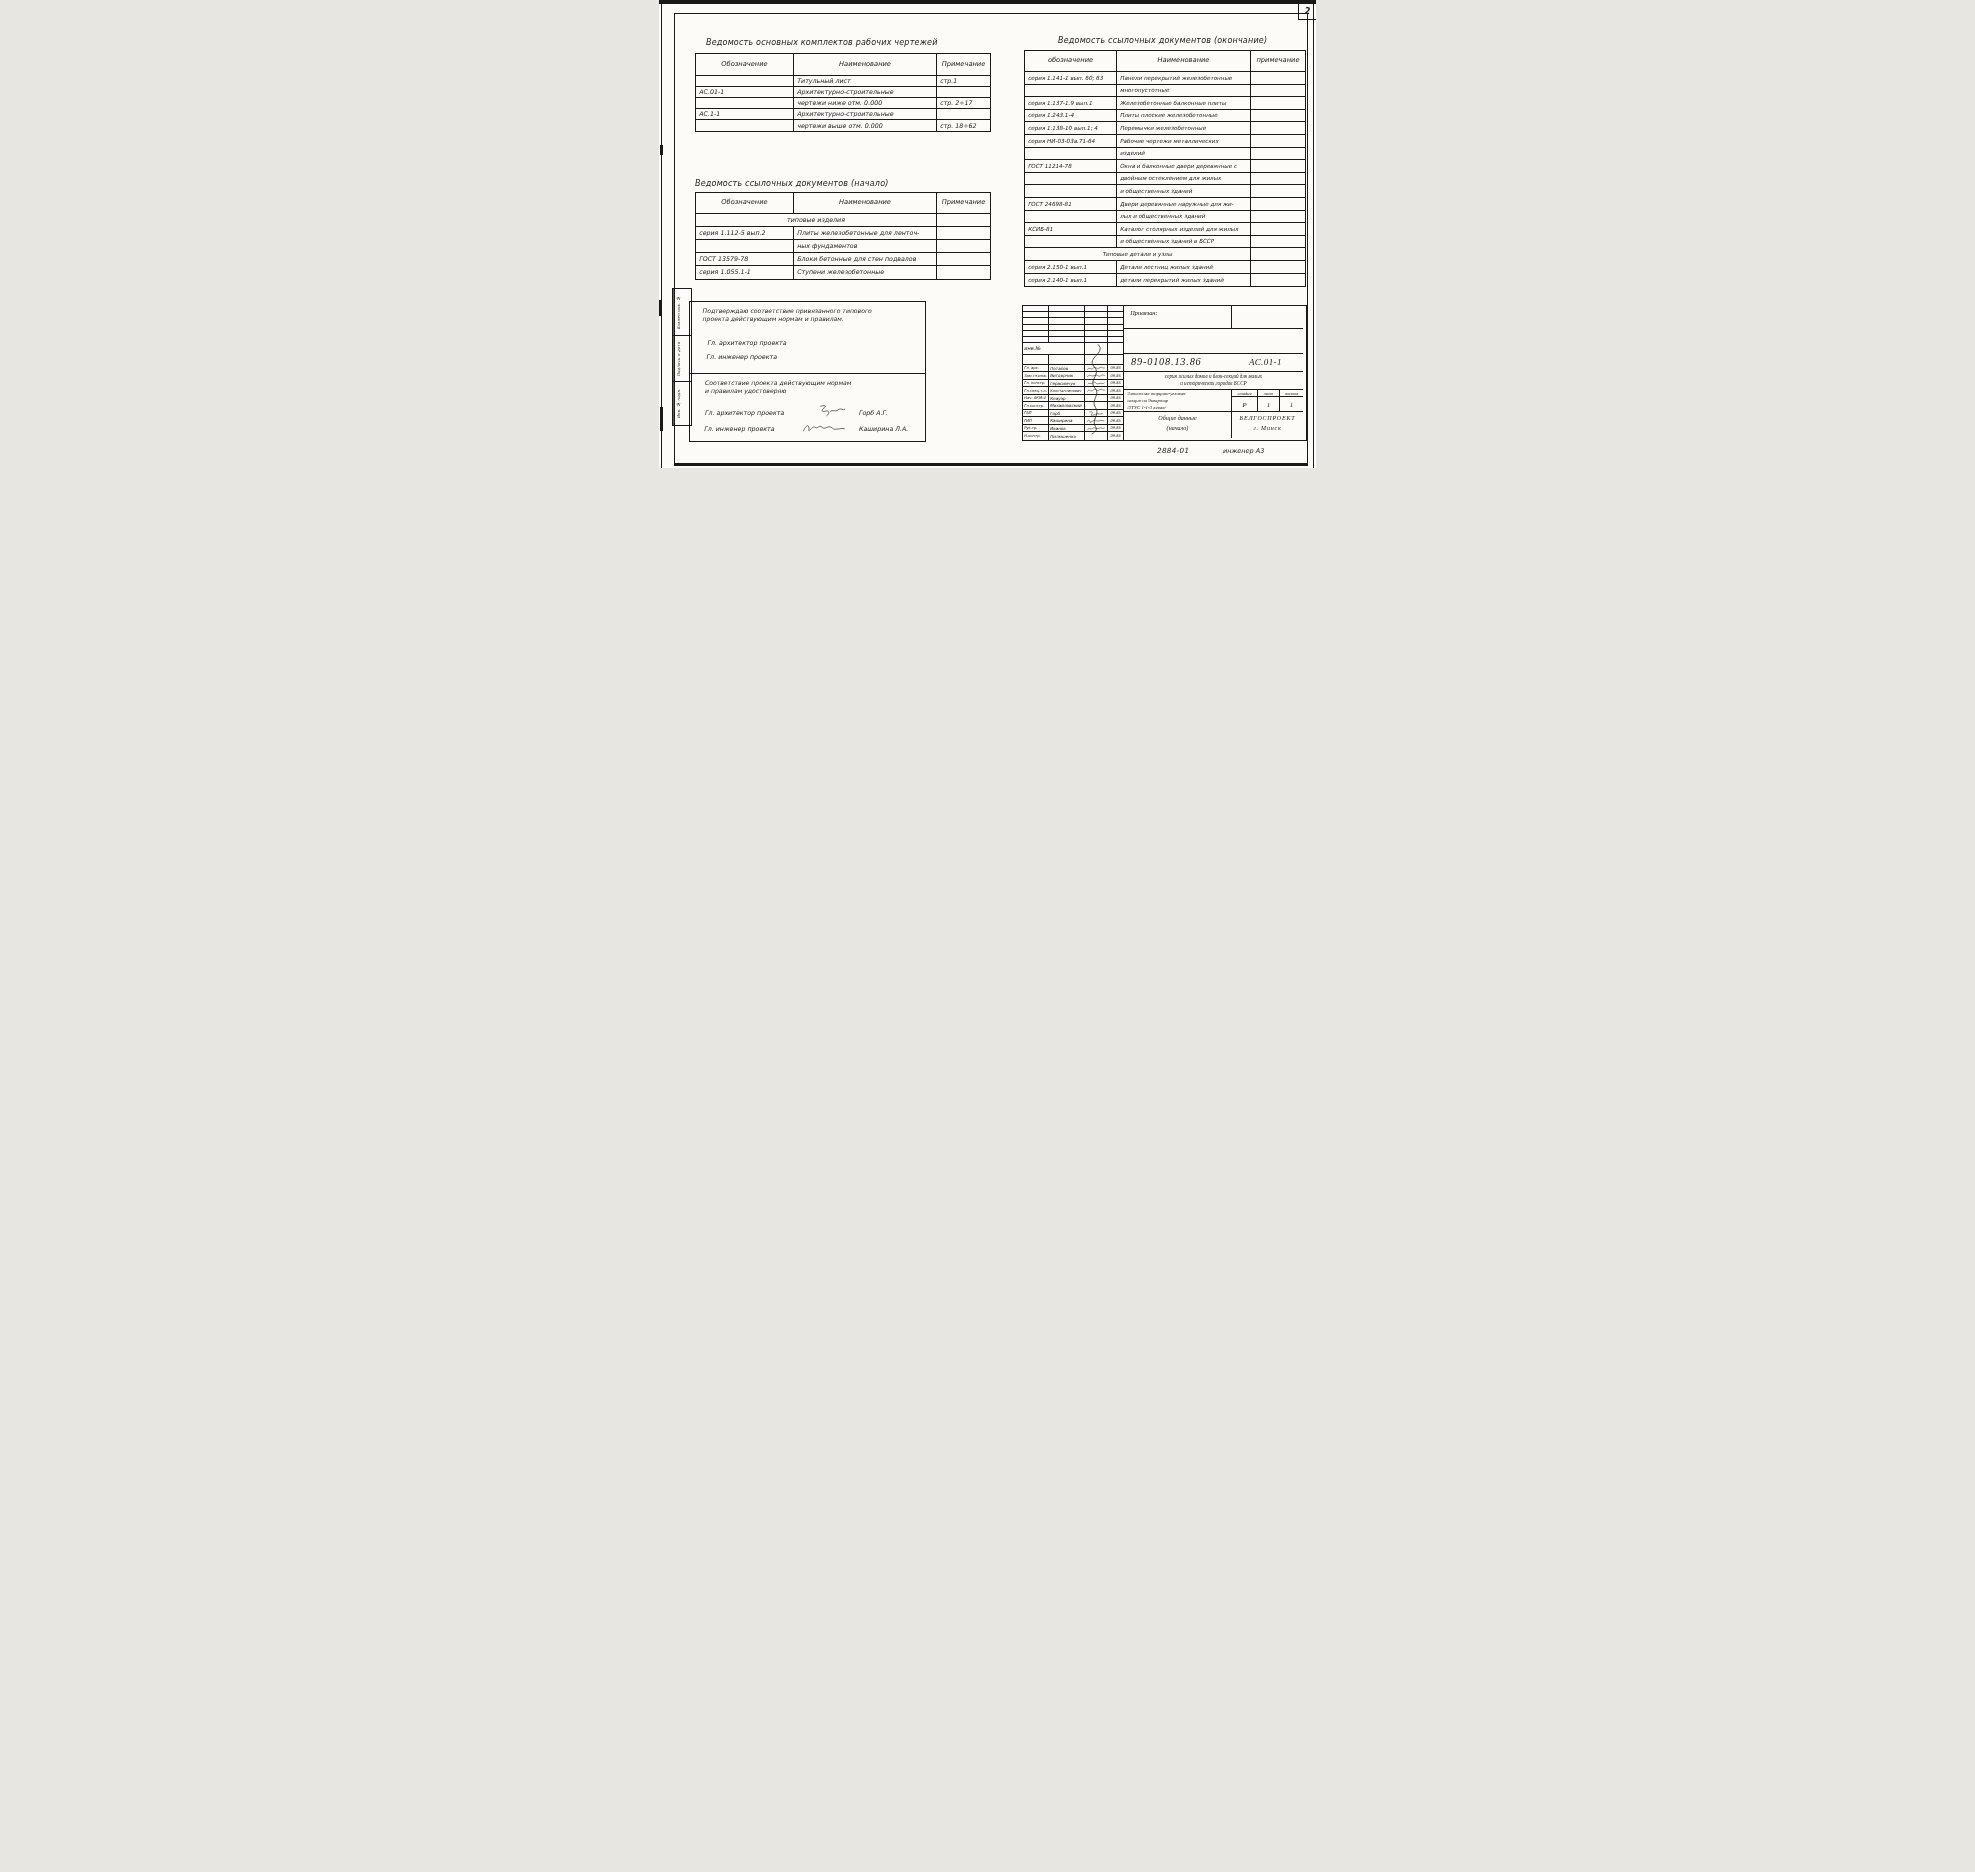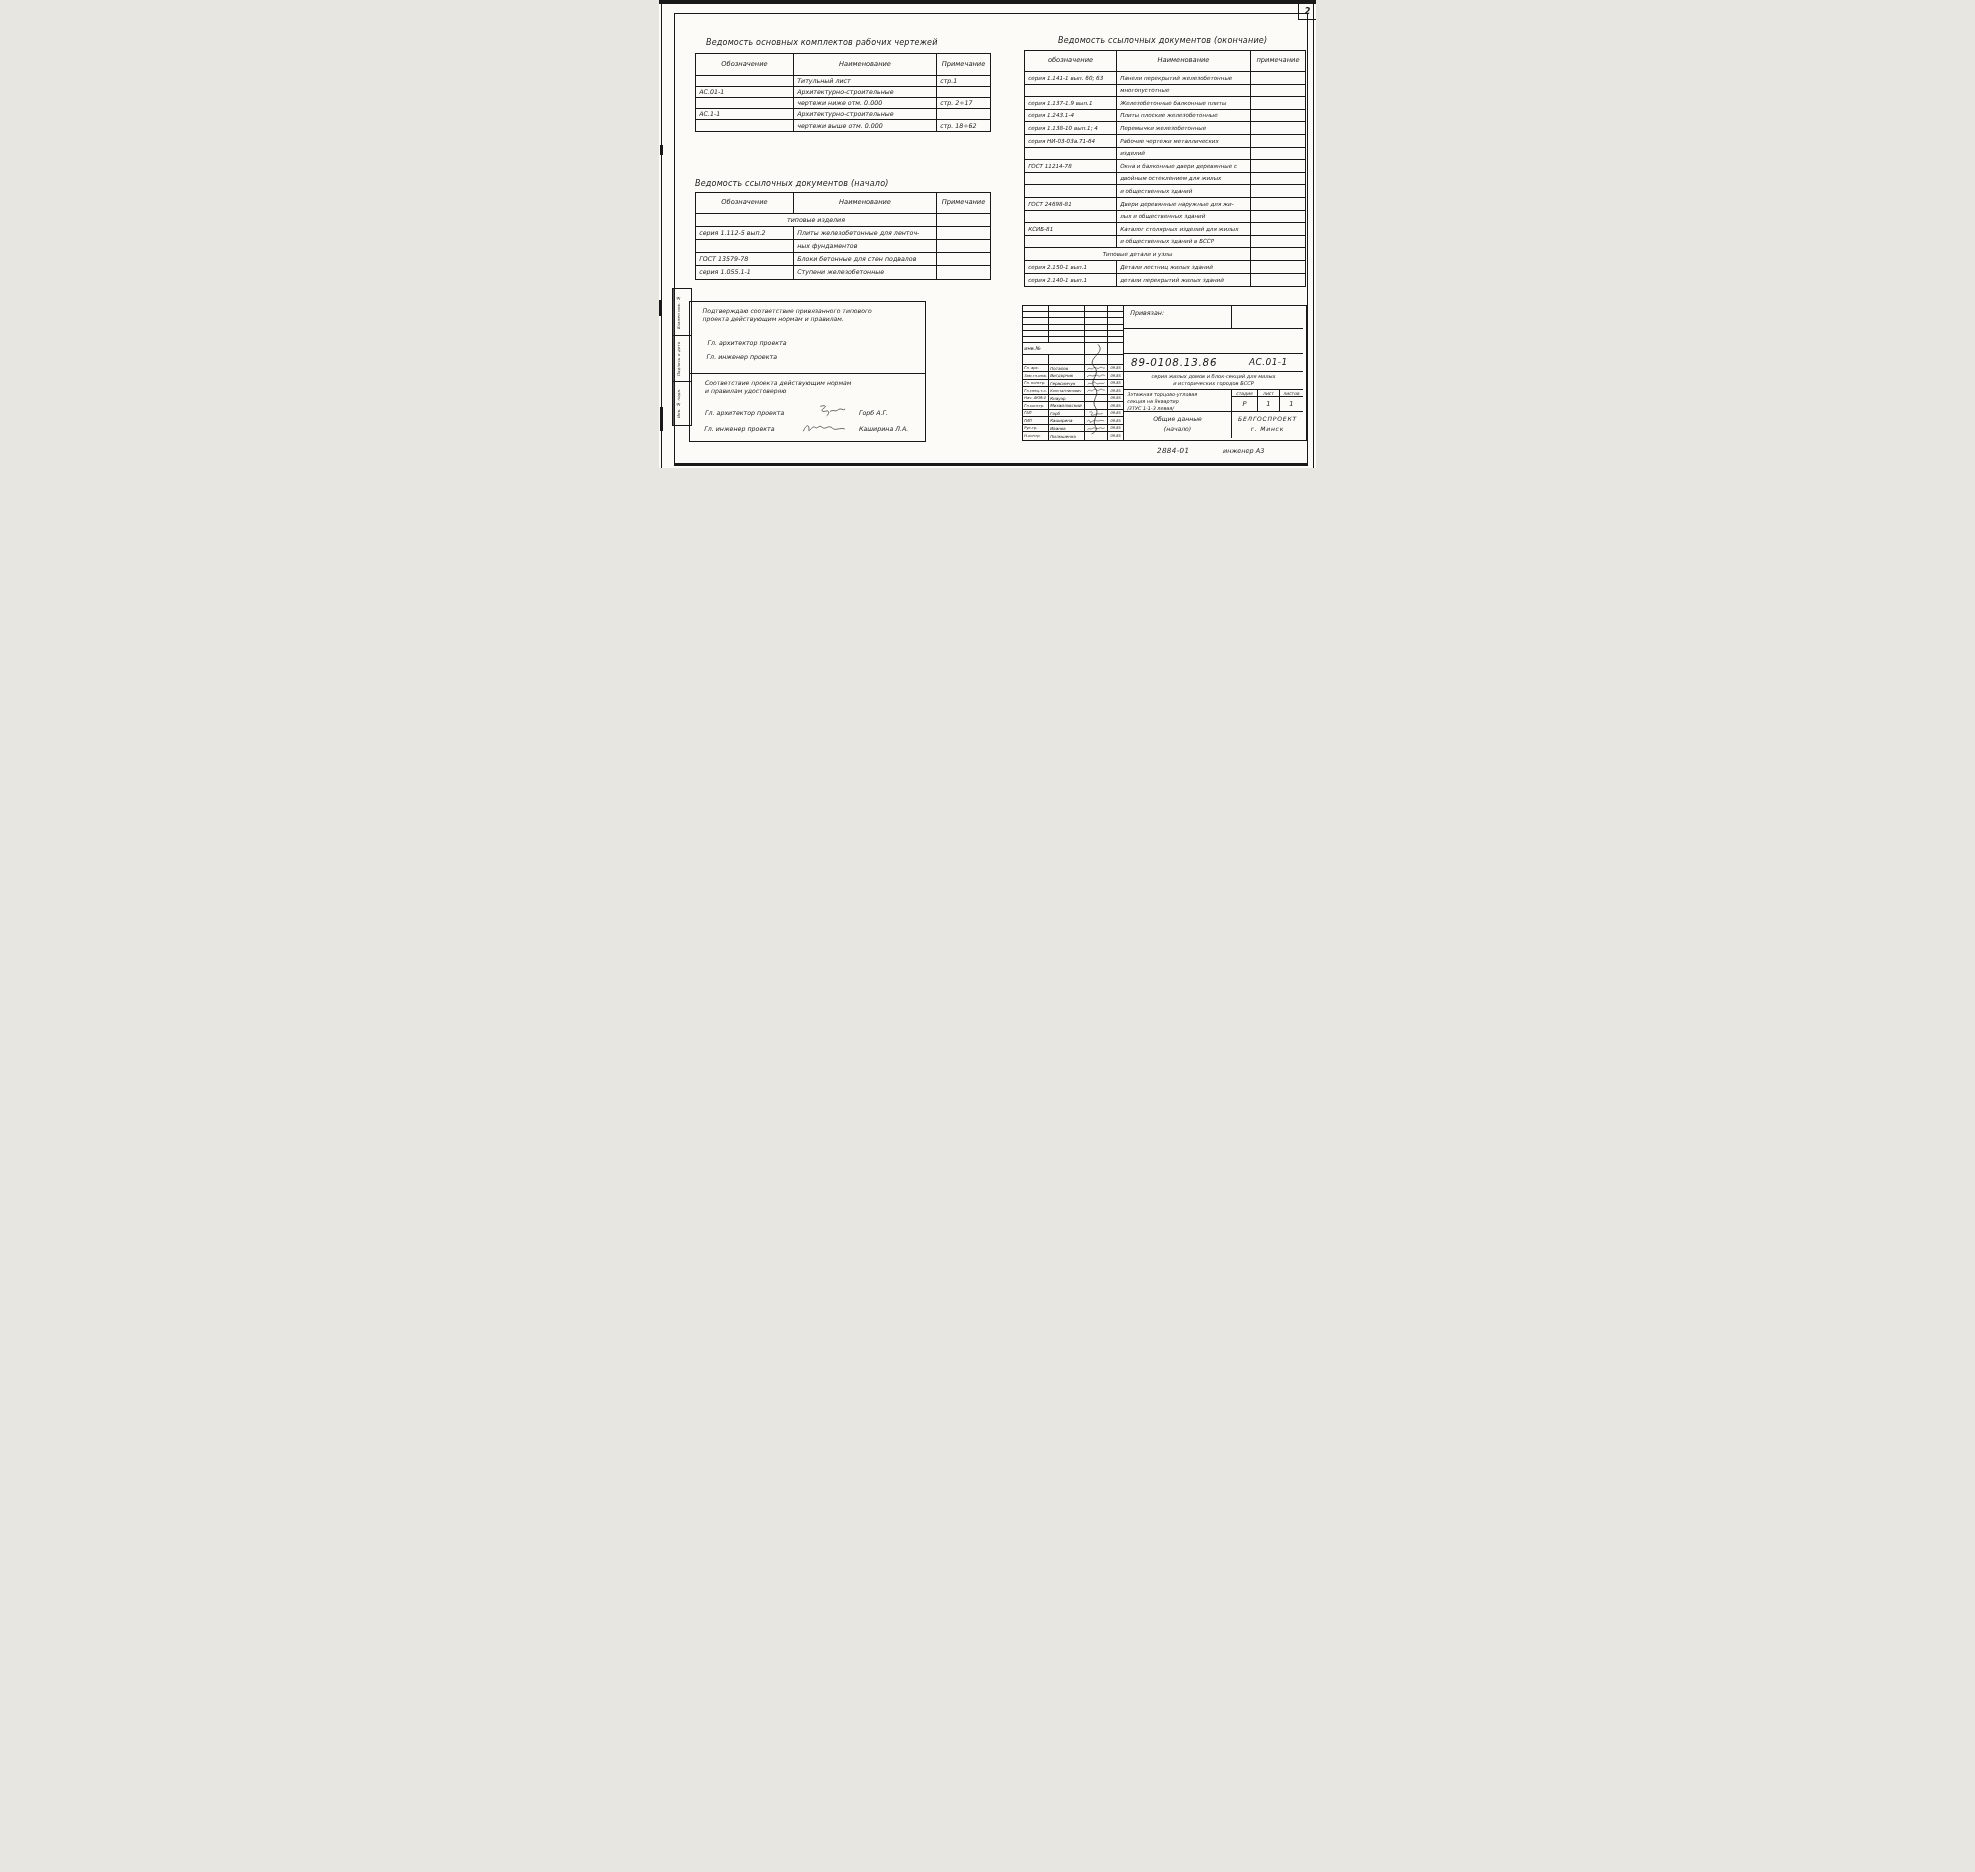--- a/index.html
+++ b/index.html
@@ -56,21 +56,21 @@
   .tbleft > div { border-right:0.7px solid var(--ink); border-bottom:0.7px solid var(--ink);
                   display:flex; align-items:center; overflow:hidden; padding:0 1.2px; }
   .tbleft > div.lc { border-right:none; }
   .tbleft > div.lr { border-bottom:none; }
   .tbleft > div.thick { border-bottom:1.2px solid var(--ink); }
   .role { font-size:3.7px; white-space:nowrap; }
   .fio  { font-size:4.1px; white-space:nowrap; }
   .dt   { font-size:3.6px; justify-content:center; padding:0 0.4px; }
   .sigc { padding:0; }
   .tbright { position:absolute; left:101px; top:0; width:179px; height:134px; }
-  .trow { position:absolute; left:0; width:179px; border-bottom:1px solid var(--ink); }
+  .trow { position:absolute; left:0; width:179px; border-bottom:1px solid var(--ink);font-family:Liberation Serif, serif; }
   .tdiv { position:absolute; top:0; width:0; border-left:1px solid var(--ink); }
   .stageh { display:flex; align-items:center; justify-content:center; font-size:4.5px; border-right:0.8px solid var(--ink); border-bottom:0.8px solid var(--ink); }
   .stagev { display:flex; align-items:center; justify-content:center; font-size:6.7px; border-right:0.8px solid var(--ink); }
   .noise { position:absolute; background:var(--ink); }
   svg.sig { display:block; }
 </style>
 </head>
 <body>
 
 <div class="sheet">

